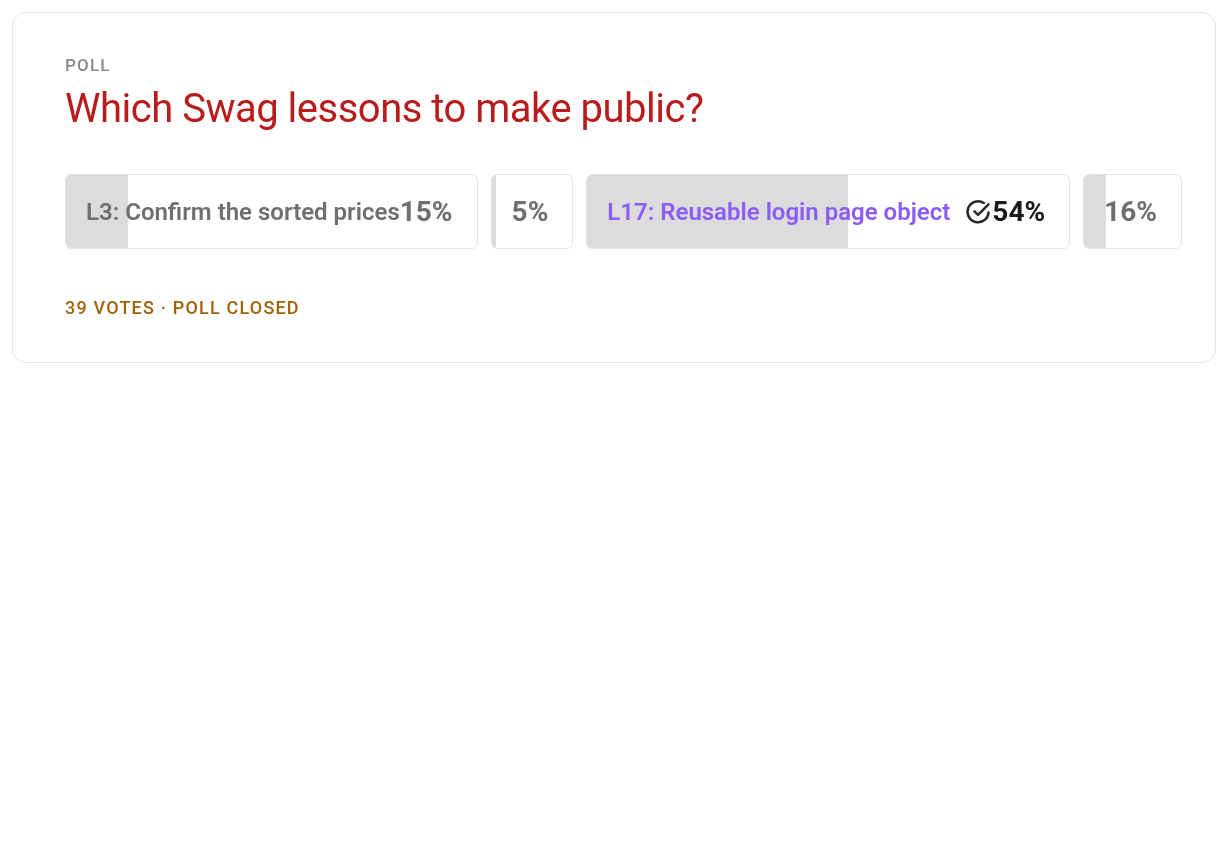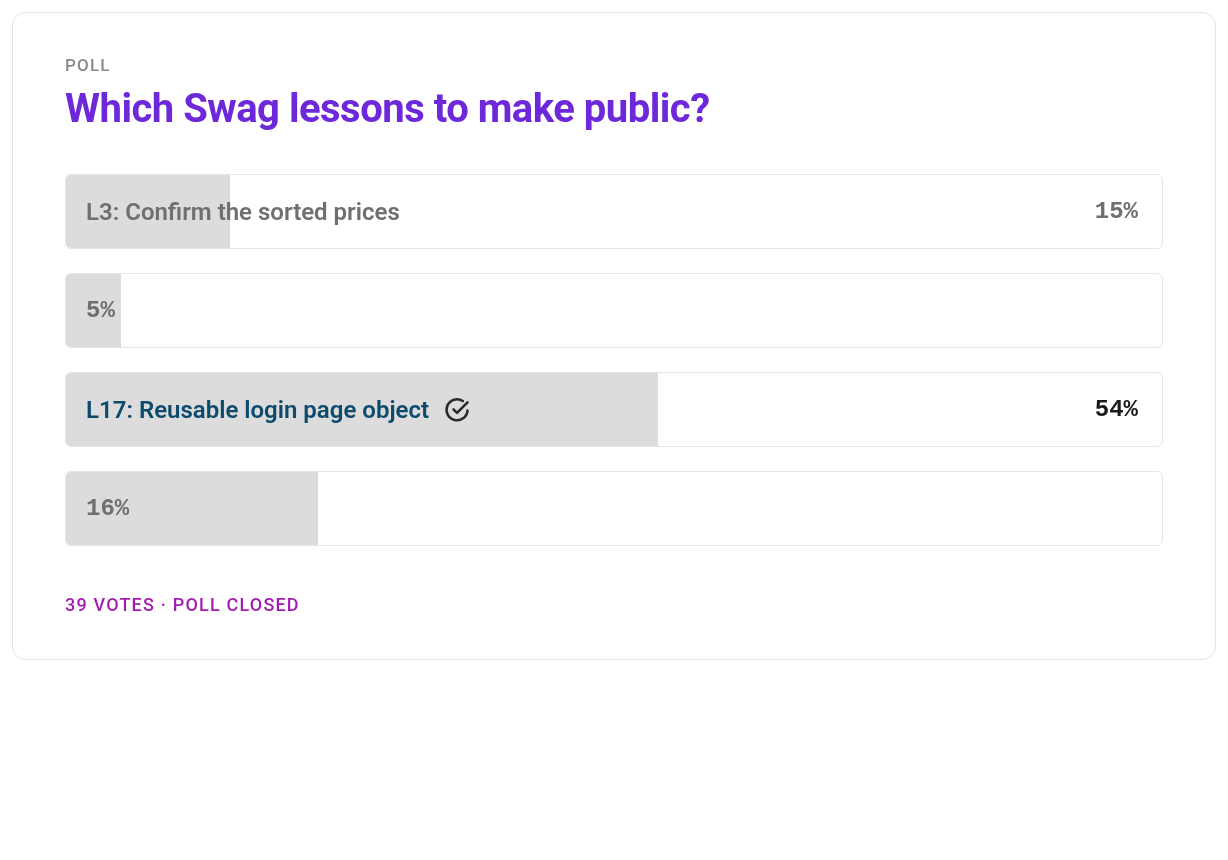--- a/index.html
+++ b/index.html
@@ -8,42 +8,42 @@
       box-sizing: border-box;
     }
     body {
       font-family: -apple-system, BlinkMacSystemFont, "Segoe UI", Roboto, Helvetica, Arial, sans-serif;
       background: #ffffff;
       padding: 12px;
     }
     .poll-card {
       border: 1px solid #e5e5e5;
       border-radius: 14px;
-      padding: 42px 52px 44px 52px;
+      padding: 42px 24px 44px 52px;
       max-width: 1204px;
       margin: 0 auto;
     }
     .poll-label {
       font-size: 17px;
       font-weight: 500;
       letter-spacing: 1.2px;
       color: #8a8a8a;
       margin-bottom: 10px;
     }
     .poll-title {
       font-size: 40px;
-      font-weight: 700;
-      color: #6d28d9;
+      font-weight: 400;
+      color: #b91c1c;
       margin-bottom: 42px;
       letter-spacing: -0.5px;
     }
     .poll-options {
       display: flex;
-      flex-direction: column;
-      gap: 24px;
+      flex-direction: row;
+      gap: 13px;
     }
     .poll-option {
       position: relative;
       border: 1px solid #e5e5e5;
       border-radius: 6px;
       height: 75px;
       overflow: hidden;
       display: flex;
       align-items: center;
     }
@@ -68,42 +68,41 @@
       display: flex;
       align-items: center;
       gap: 14px;
     }
     .poll-option-label {
       font-size: 24px;
       font-weight: 600;
       color: #6f6f6f;
     }
     .poll-option.winner .poll-option-label {
-      color: #0c4a6e;
+      color: #8b5cf6;
     }
     .poll-option-percent {
-      font-size: 24px;
+      font-size: 28px;
       font-weight: 700;
       color: #6f6f6f;
-      font-family: Liberation Mono, monospace;
     }
     .poll-option.winner .poll-option-percent {
       color: #1a1a1a;
     }
     .check-icon {
       width: 28px;
       height: 28px;
       flex-shrink: 0;
     }
     .poll-footer {
       margin-top: 48px;
       font-size: 18px;
       font-weight: 500;
       letter-spacing: 1.2px;
-      color: #a21caf;
+      color: #a16207;
     }
   </style>
 </head>
 <body>
 
 <div class="poll-card">
   <div class="poll-label">POLL</div>
   <h1 class="poll-title">Which Swag lessons to make public?</h1>
 
   <div class="poll-options">

